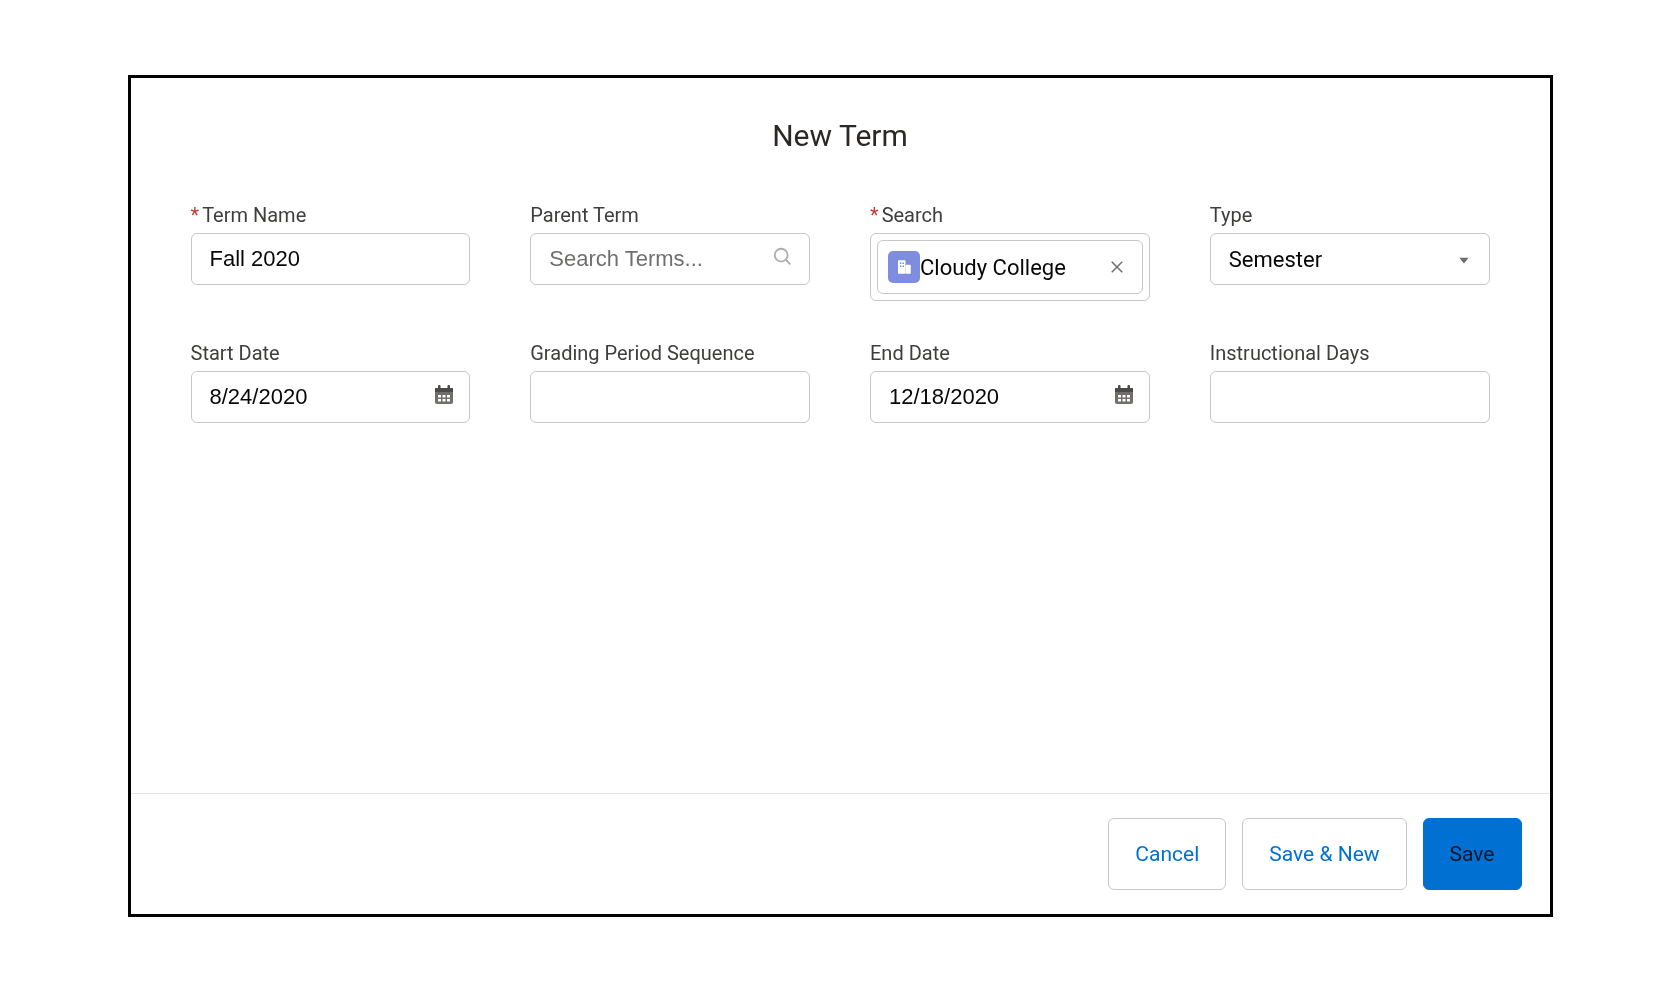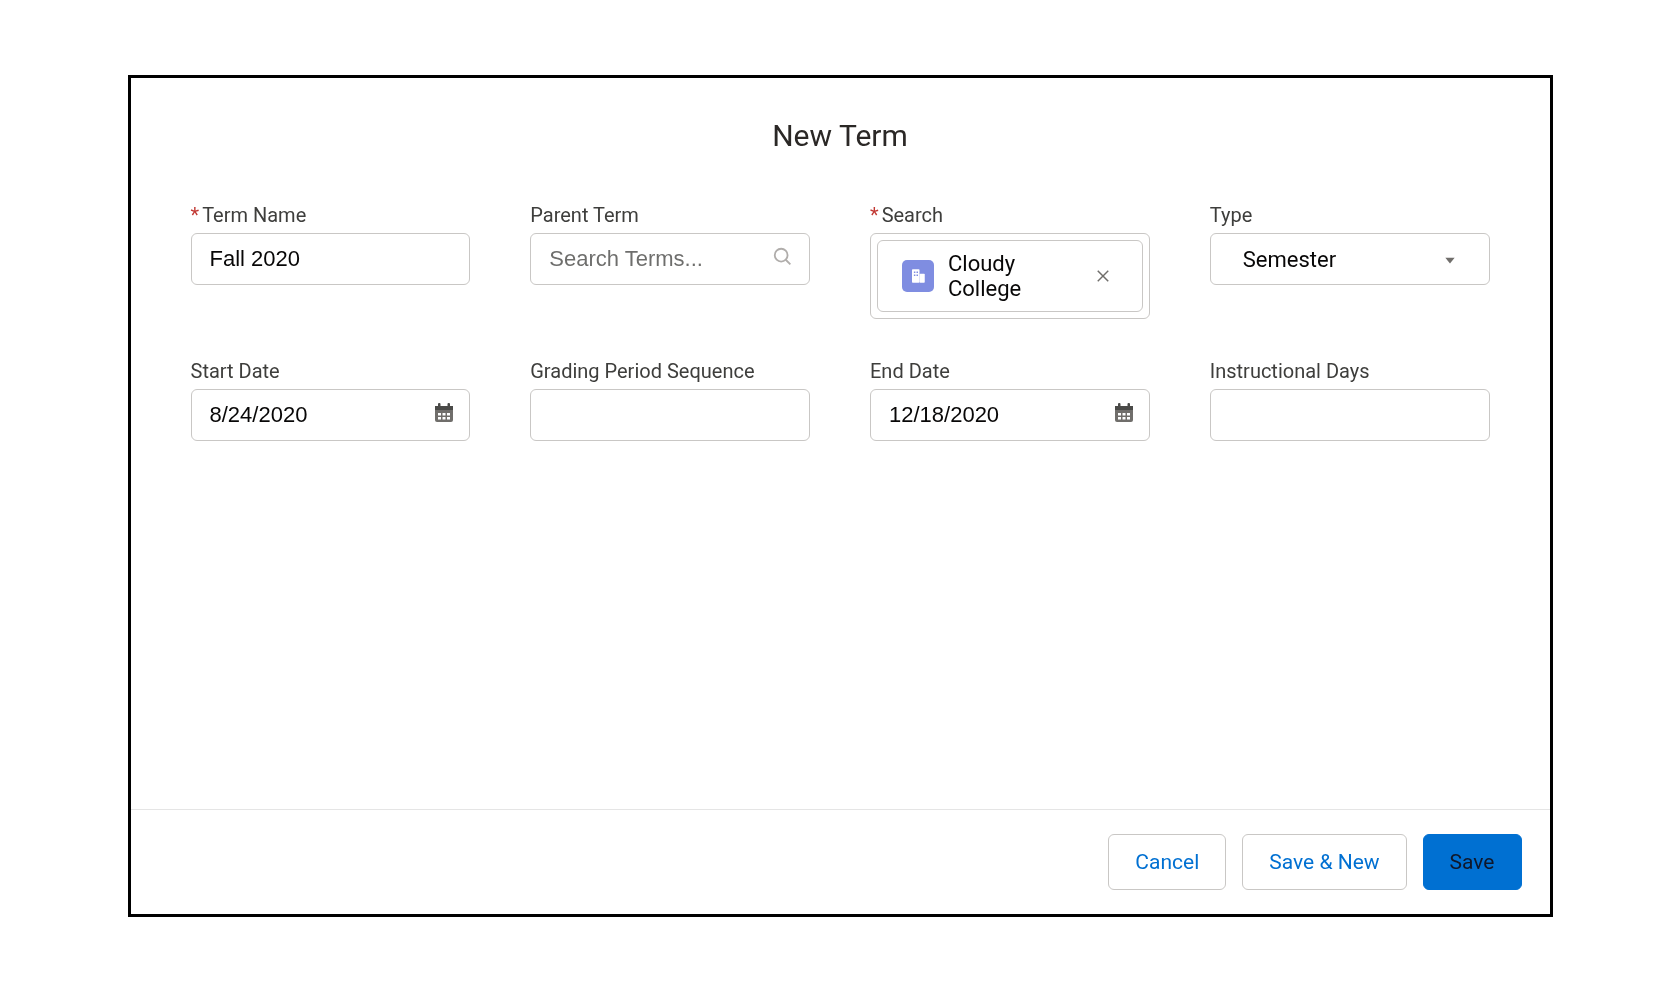--- a/index.html
+++ b/index.html
@@ -64,22 +64,21 @@
   .lookup-wrap {
     border:1px solid #c9c7c5;
     border-radius:6px;
     padding:6px;
     background:#fff;
   }
   .lookup-pill {
     display:flex; align-items:center;
     border:1px solid #c9c7c5;
     border-radius:6px;
-    padding:10px 24px;
-    gap:14px;
+    padding:10px 10px;
     background:#fff;
   }
   .pill-icon {
     width:32px; height:32px;
     background:#7f8de1;
     border-radius:5px;
     display:flex; align-items:center; justify-content:center;
   }
   .pill-icon svg { width:18px; height:18px; fill:#fff; }
   .pill-label { flex:1; font-size:22px; color:#080707; }
@@ -93,21 +92,21 @@
   .input-icon-wrap { position:relative; }
   .input-icon-wrap .trailing {
     position:absolute; right:14px; top:50%; transform:translateY(-50%);
     color:#706e6b; pointer-events:none;
   }
   .trailing svg { width:24px; height:24px; }
   .select-display {
     height:52px;
     border:1px solid #c9c7c5;
     border-radius:6px;
-    padding:0 32px;
+    padding:0 18px;
     font-size:22px;
     color:#080707;
     background:#fff;
     display:flex; align-items:center; justify-content:space-between;
     cursor:pointer;
   }
   .select-display .caret { color:#706e6b; }
   .select-display .caret svg { width:14px; height:14px; }
   .search-wrap { position:relative; }
   .search-wrap .search-icon {
@@ -115,21 +114,21 @@
     color:#b0adab;
   }
   .search-wrap .search-icon svg { width:22px; height:22px; stroke:#b0adab; stroke-width:2; fill:none; }
   .spacer-row { grid-column: 1 / -1; height:4px; }
   .footer {
     border-top:1px solid #e5e5e5;
     padding:24px 28px;
     display:flex; justify-content:flex-end; gap:16px;
   }
   .btn {
-    height:56px;
+    height:72px;
     border-radius:6px;
     border:1px solid #c9c7c5;
     background:#fff;
     padding:0 26px;
     font-size:21px;
     color:#0070d2;
     cursor:pointer;
     font-family:inherit;
   }
   .btn-primary {

